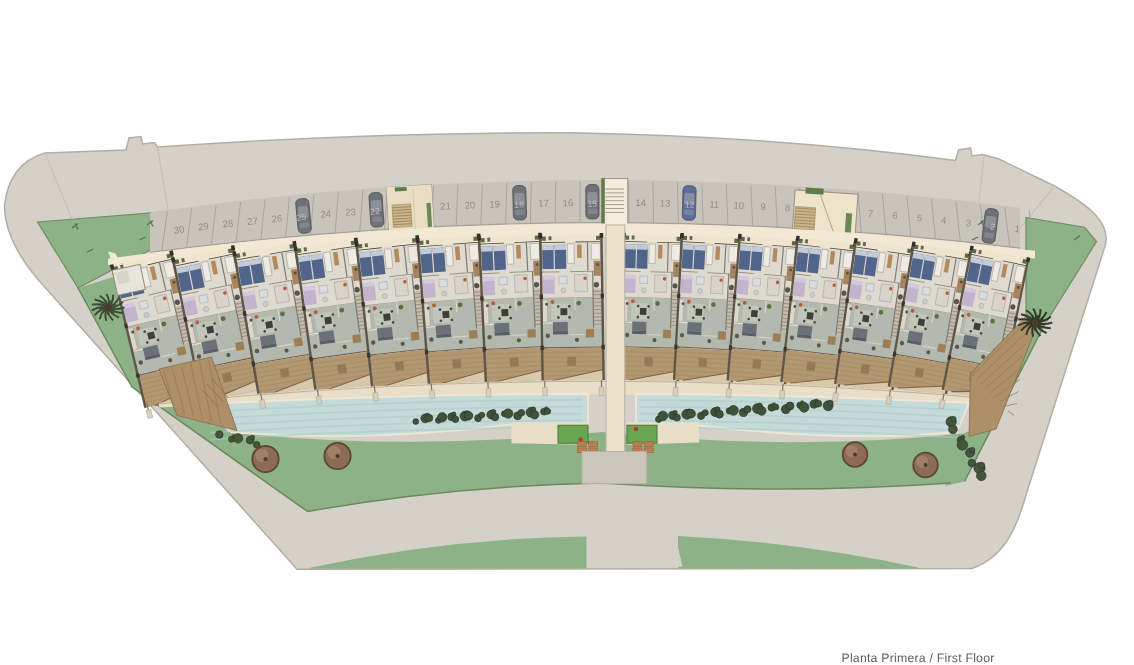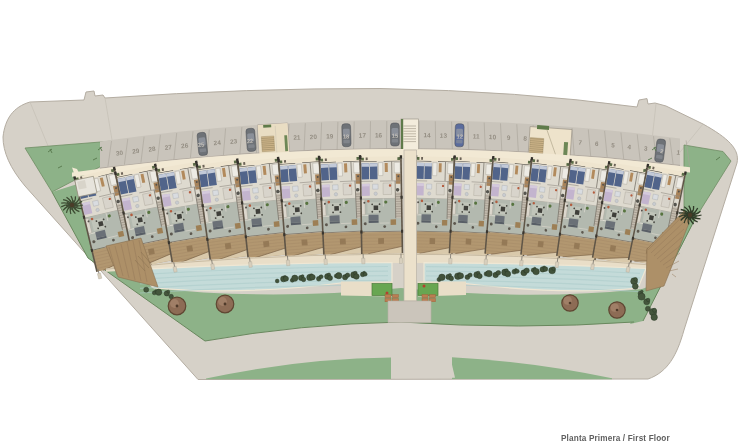--- a/index.html
+++ b/index.html
@@ -1,15 +1,15 @@
 <!DOCTYPE html>
 <html><head><meta charset="utf-8">
 <style>
 html,body{margin:0;padding:0;background:#ffffff;font-family:"Liberation Sans",sans-serif;}
-#c{position:relative;width:756px;height:443px;overflow:hidden;background:#ffffff;font-weight:bold;}
+#c{position:relative;width:756px;height:443px;overflow:hidden;background:#ffffff;}
 </style></head>
 <body>
 
 <div id="c">
 <svg width="756" height="443" viewBox="0 0 756 443" xmlns="http://www.w3.org/2000/svg">
 
 <path d="M3,137 C5,119 13,107 30,102 L84,100 L86,92 L94,91 L95,96 L103,95 L105,98 Q250,88 380,88.5 Q520,91 637,107 L639,100 L647,98.6 L648,104 L655,103 L666,106 L703,124 C728,138 740,149 737,163 L684,330 C677,355 668,372 648,379 L198,379.5 L25,186 C10,168 3,152 3,137 Z" fill="#d6d1c8" stroke="#b4ada2" stroke-width="1"></path>
 
 <g stroke="#c7c1b7" stroke-width="0.8">
         <path d="M105,98 L112,140"></path>

